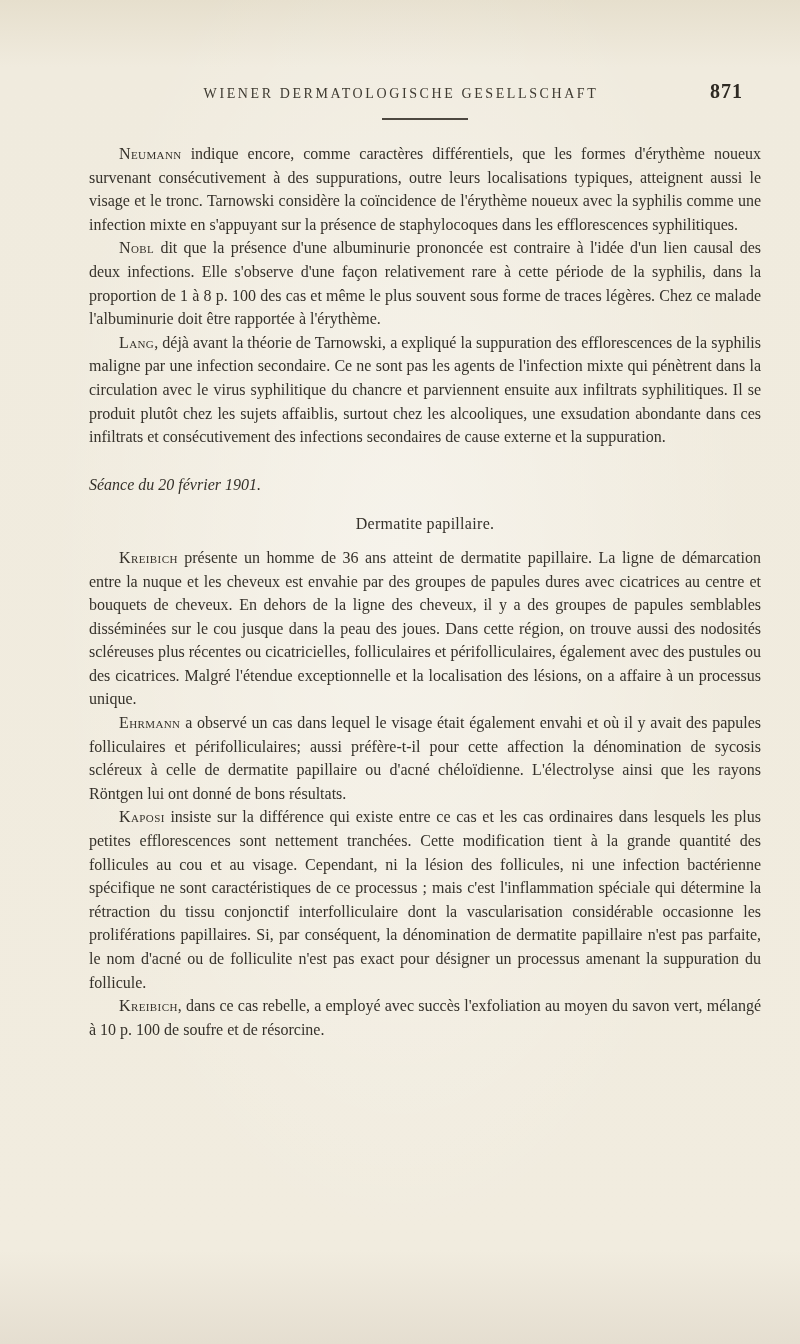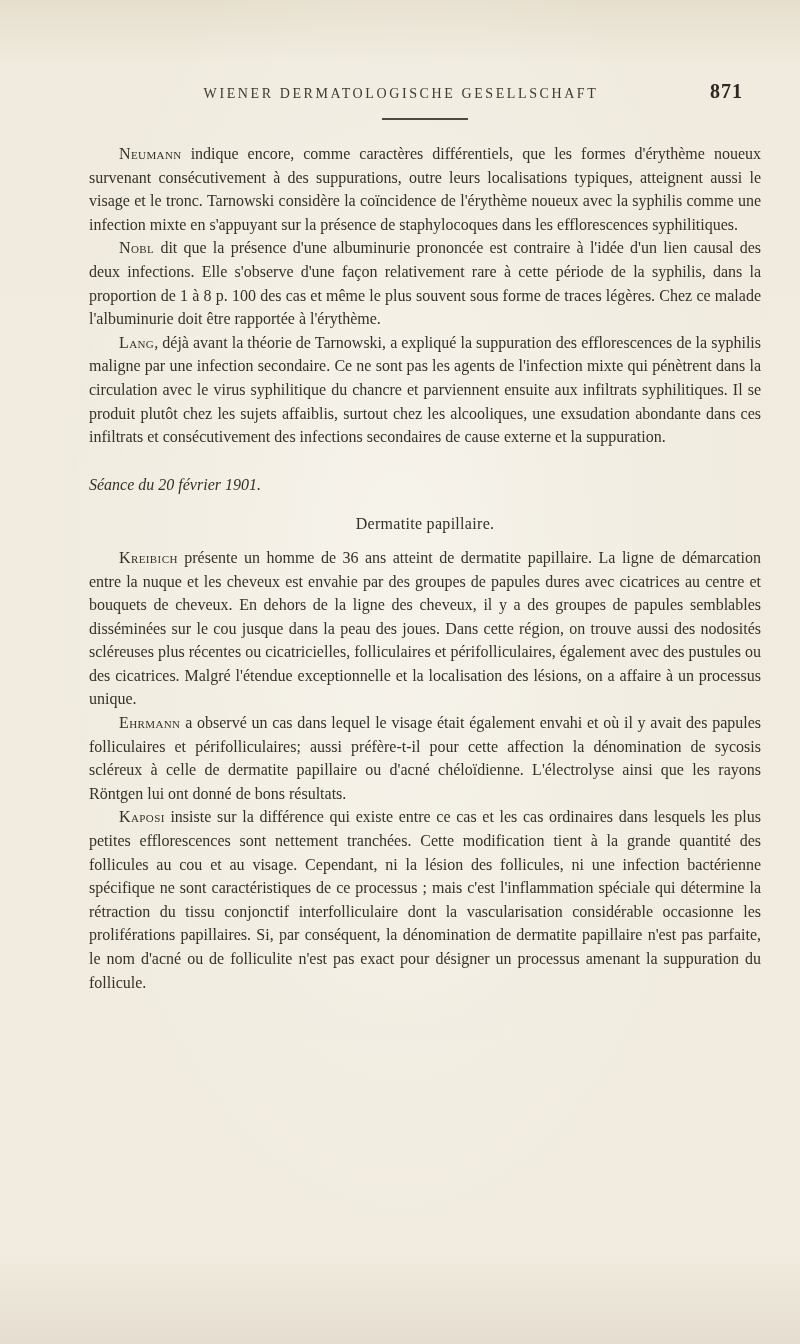--- a/index.html
+++ b/index.html
@@ -98,15 +98,16 @@
     <p class="session-line">Séance du 20 février 1901.</p>
 
     <p class="section-heading">Dermatite papillaire.</p>
 
     <p><span class="lead">Kreibich</span><span> présente un homme de 36 ans atteint de dermatite papillaire. La ligne de démarcation entre la nuque et les cheveux est envahie par des groupes de papules dures avec cicatrices au centre et bouquets de cheveux. En dehors de la ligne des cheveux, il y a des groupes de papules semblables disséminées sur le cou jusque dans la peau des joues. Dans cette région, on trouve aussi des nodosités scléreuses plus récentes ou cicatricielles, folliculaires et périfolliculaires, également avec des pustules ou des cicatrices. Malgré l'étendue exceptionnelle et la localisation des lésions, on a affaire à un processus unique.</span></p>
 
     <p><span class="lead">Ehrmann</span><span> a observé un cas dans lequel le visage était également envahi et où il y avait des papules folliculaires et périfolliculaires; aussi préfère-t-il pour cette affection la dénomination de sycosis scléreux à celle de dermatite papillaire ou d'acné chéloïdienne. L'électrolyse ainsi que les rayons Röntgen lui ont donné de bons résultats.</span></p>
 
     <p><span class="lead">Kaposi</span><span> insiste sur la différence qui existe entre ce cas et les cas ordinaires dans lesquels les plus petites efflorescences sont nettement tranchées. Cette modification tient à la grande quantité des follicules au cou et au visage. Cependant, ni la lésion des follicules, ni une infection bactérienne spécifique ne sont caractéristiques de ce processus ; mais c'est l'inflammation spéciale qui détermine la rétraction du tissu conjonctif interfolliculaire dont la vascularisation considérable occasionne les proliférations papillaires. Si, par conséquent, la dénomination de dermatite papillaire n'est pas parfaite, le nom d'acné ou de folliculite n'est pas exact pour désigner un processus amenant la suppuration du follicule.</span></p>
 
+    <p><span class="lead">Kreibich</span><span>, dans ce cas rebelle, a employé avec succès l'exfoliation au moyen du savon vert, mélangé à 10 p. 100 de soufre et de résorcine.</span></p>
 
   </div>
 </div>
 
 </body></html>

